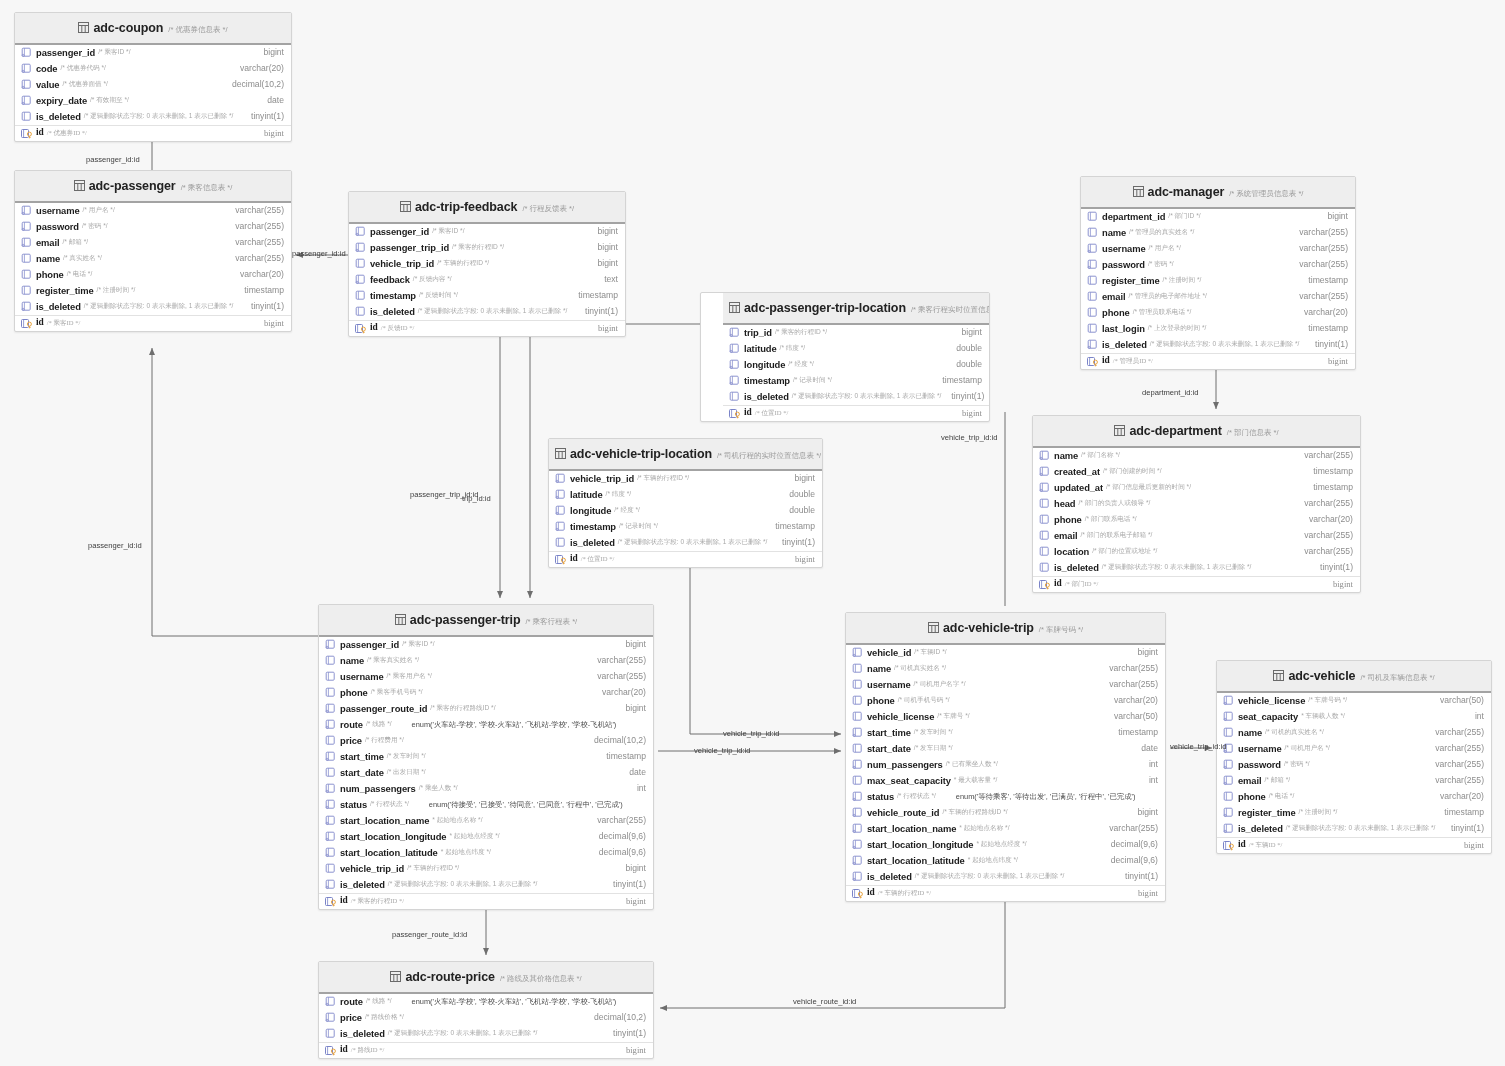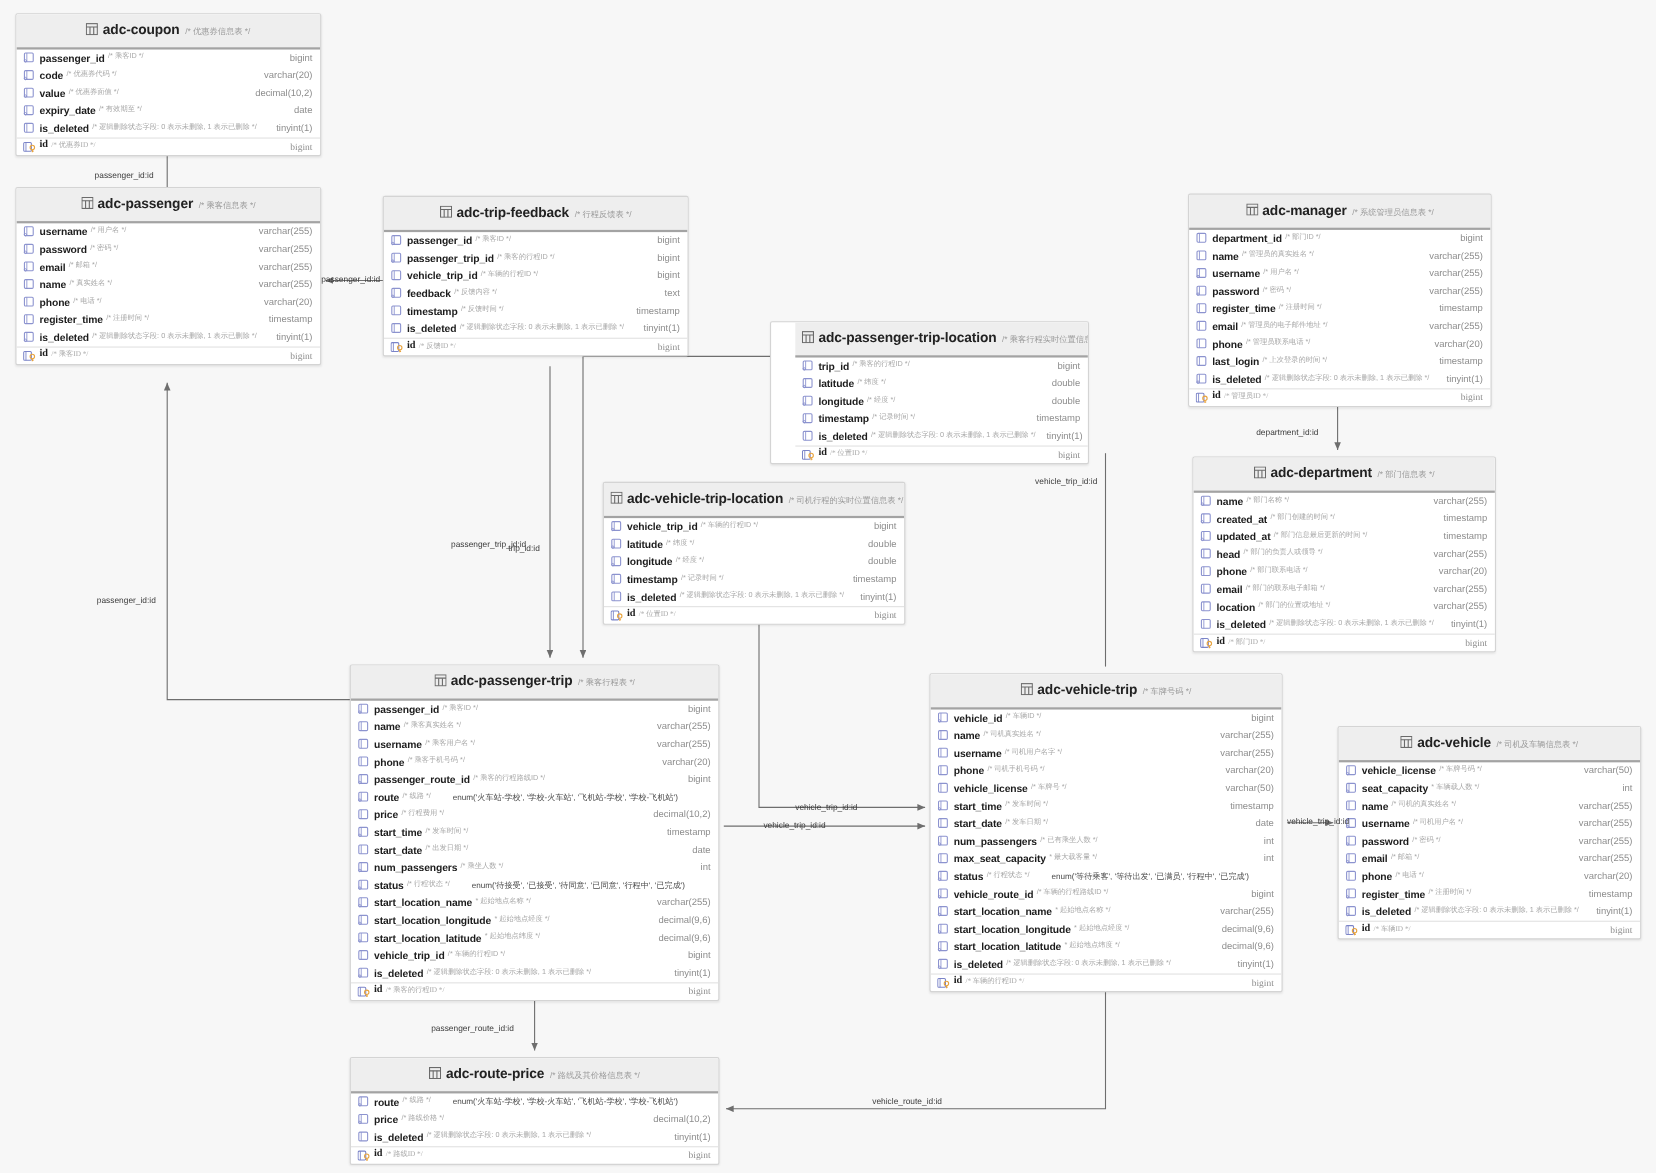--- a/index.html
+++ b/index.html
@@ -317,21 +317,21 @@
               <line x1="2.6" y1="1.5" x2="2.6" y2="9.5" stroke="#7b84c8" stroke-width="0.8"></line>
               <circle cx="8.4" cy="6.1" r="2" fill="none" stroke="#e8a33d" stroke-width="1"></circle>
               <path d="M8.4 8.1 L8.4 10.3 M8.4 9.4 L9.6 9.4" stroke="#e8a33d" stroke-width="1" fill="none"></path>
             </svg>
           </span>
           <span class="fname">id</span>
           <span class="fcomment">/* 乘客ID */</span>
           <span class="ftype">bigint</span>
         </div>
       </div>
-      <div class="table-box" style="left: 348px; top: 178px; width: 278px;">
+      <div class="table-box" style="left: 348px; top: 191px; width: 278px;">
         <div class="table-header"><span class="tbl-icon"><svg width="11" height="11" viewBox="0 0 11 11">
               <rect x="0.5" y="0.5" width="10" height="10" fill="none" stroke="#6a6a6a" stroke-width="1"></rect>
               <line x1="0.5" y1="3.5" x2="10.5" y2="3.5" stroke="#6a6a6a" stroke-width="1"></line>
               <line x1="3.8" y1="3.5" x2="3.8" y2="10.5" stroke="#6a6a6a" stroke-width="1"></line>
               <line x1="7.2" y1="3.5" x2="7.2" y2="10.5" stroke="#6a6a6a" stroke-width="1"></line>
             </svg></span><span class="tbl-name">adc-trip-feedback</span><span class="tbl-comment">/* 行程反馈表 */</span></div>
         <div class="row">
           <span class="col-icon">
             <svg width="12" height="11" viewBox="0 0 12 11">
               <rect x="1.2" y="1.2" width="8" height="8" rx="1" fill="#fff" stroke="#8c93cf" stroke-width="1"></rect>
@@ -610,21 +610,21 @@
               <line x1="2.6" y1="1.5" x2="2.6" y2="9.5" stroke="#7b84c8" stroke-width="0.8"></line>
               <circle cx="8.4" cy="6.1" r="2" fill="none" stroke="#e8a33d" stroke-width="1"></circle>
               <path d="M8.4 8.1 L8.4 10.3 M8.4 9.4 L9.6 9.4" stroke="#e8a33d" stroke-width="1" fill="none"></path>
             </svg>
           </span>
           <span class="fname">id</span>
           <span class="fcomment">/* 管理员ID */</span>
           <span class="ftype">bigint</span>
         </div>
       </div>
-      <div class="table-box" style="left: 1084px; top: 415px; width: 276px;">
+      <div class="table-box" style="left: 1032px; top: 415px; width: 329px;">
         <div class="table-header"><span class="tbl-icon"><svg width="11" height="11" viewBox="0 0 11 11">
               <rect x="0.5" y="0.5" width="10" height="10" fill="none" stroke="#6a6a6a" stroke-width="1"></rect>
               <line x1="0.5" y1="3.5" x2="10.5" y2="3.5" stroke="#6a6a6a" stroke-width="1"></line>
               <line x1="3.8" y1="3.5" x2="3.8" y2="10.5" stroke="#6a6a6a" stroke-width="1"></line>
               <line x1="7.2" y1="3.5" x2="7.2" y2="10.5" stroke="#6a6a6a" stroke-width="1"></line>
             </svg></span><span class="tbl-name">adc-department</span><span class="tbl-comment">/* 部门信息表 */</span></div>
         <div class="row">
           <span class="col-icon">
             <svg width="12" height="11" viewBox="0 0 12 11">
               <rect x="1.2" y="1.2" width="8" height="8" rx="1" fill="#fff" stroke="#8c93cf" stroke-width="1"></rect>

